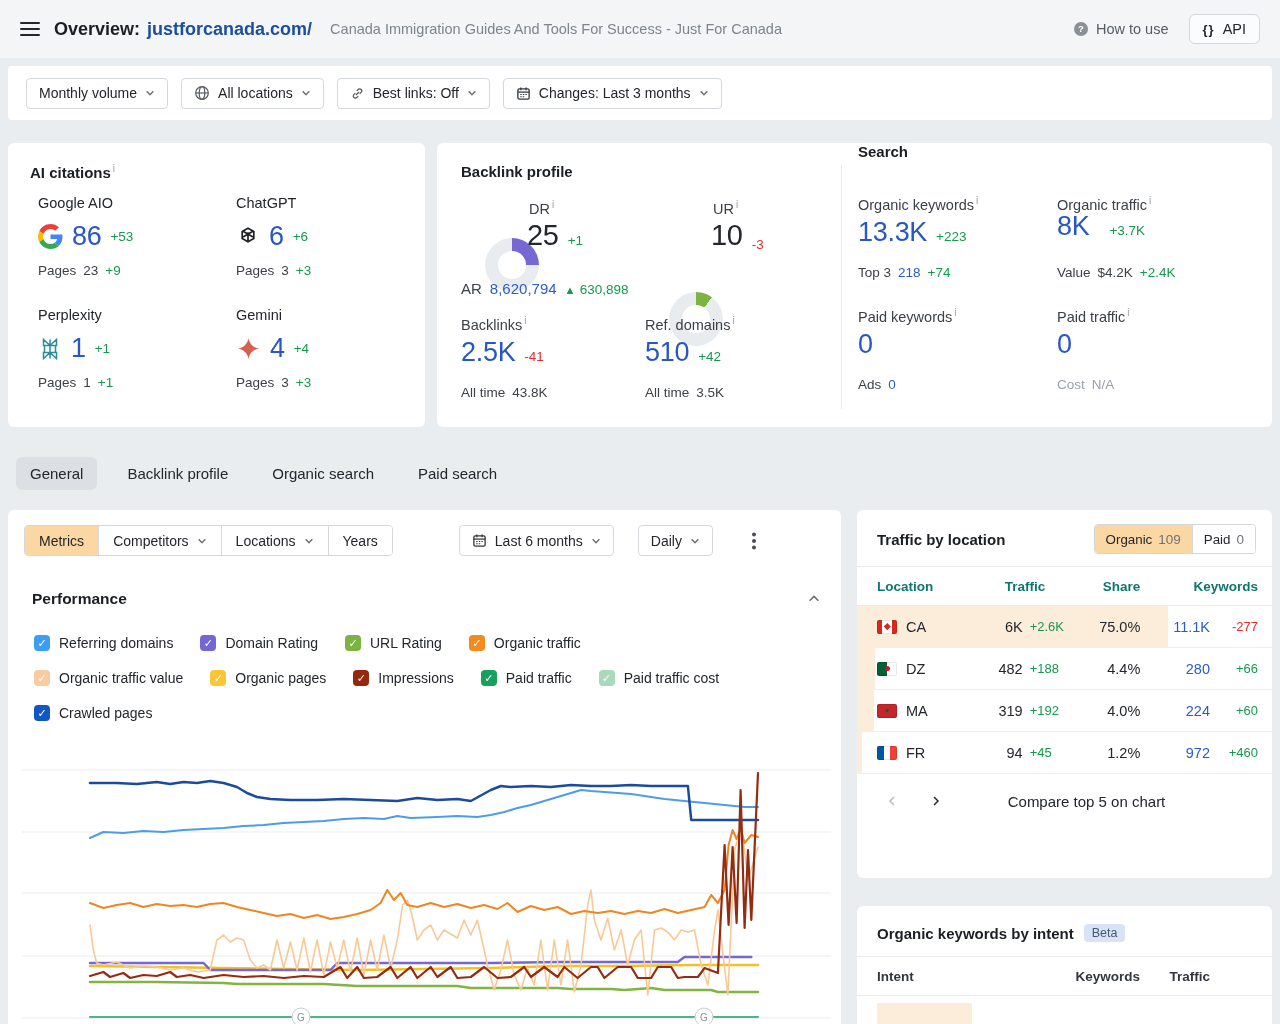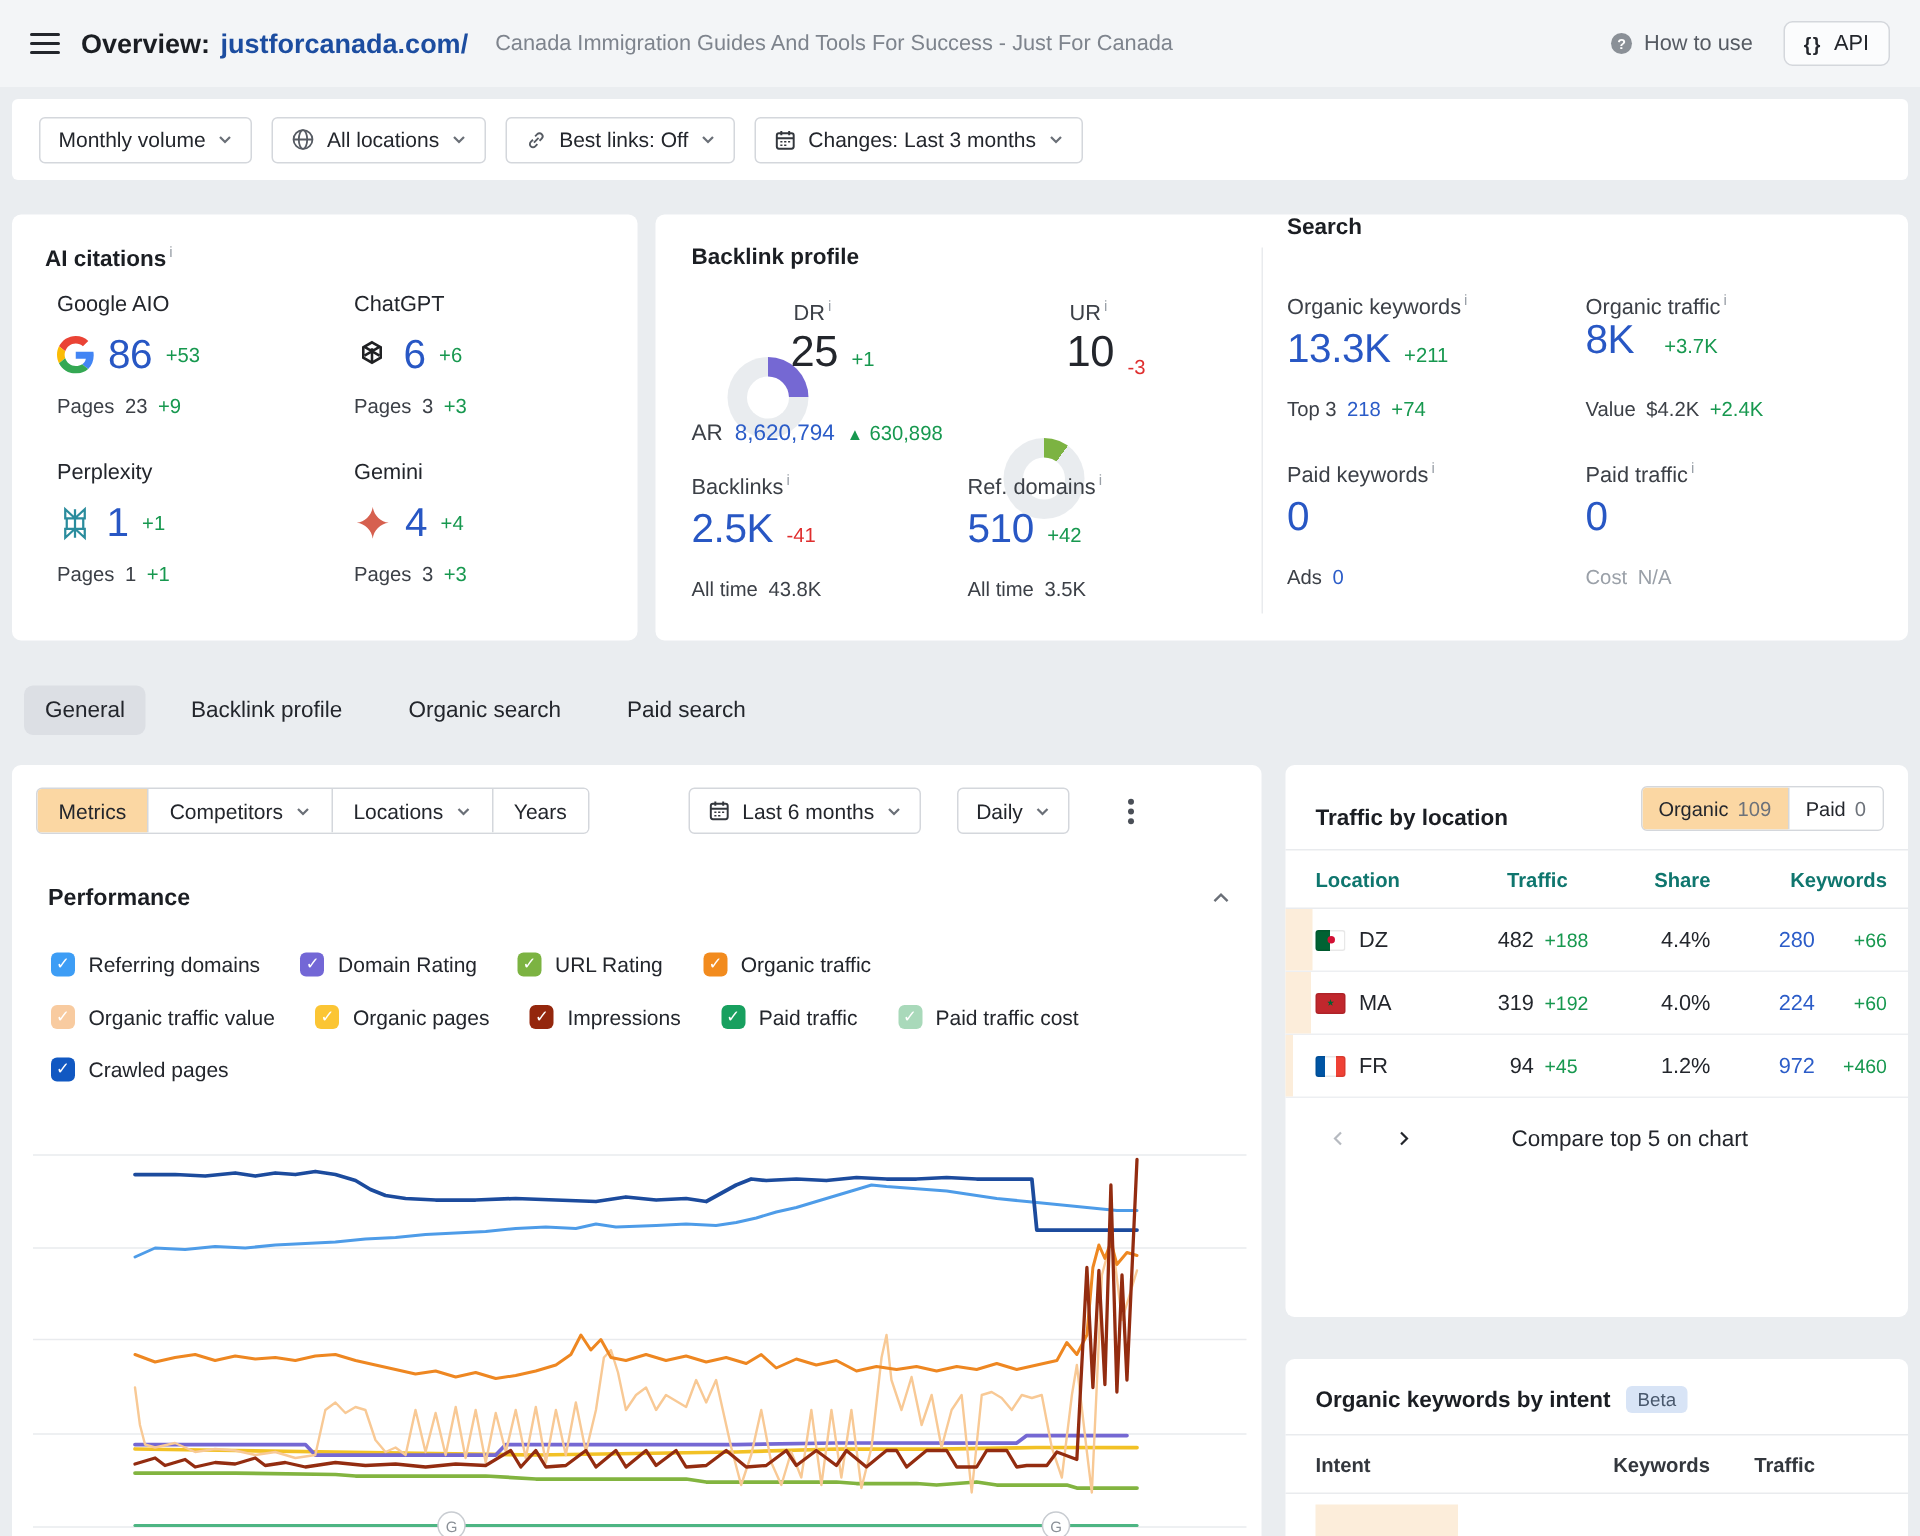--- a/index.html
+++ b/index.html
@@ -71,21 +71,21 @@
 .perf-title{font-size:15.5px;font-weight:700;color:#1b1e23}
 .collapse{background:none;border:none}
 .mrow{position:absolute;left:26px;display:flex;gap:27px;white-space:nowrap}
 .mrow.r0{top:125px}.mrow.r1{top:160px}.mrow.r2{top:195px}
 .mi{display:inline-flex;align-items:center;gap:9px;font-size:14px;color:#23262c}
 .cb{width:16px;height:16px;border-radius:4px;display:inline-flex;align-items:center;justify-content:center;flex:0 0 auto}
 .cb::after{content:"\2713";color:#fff;font-size:11px;font-weight:700;line-height:1}
 .chart-wrap{position:absolute;left:0;top:225px;width:833px;height:305px}
 
 .loc-card{left:857px;top:510px;width:415px;height:368px}
-.loc-head{display:flex;align-items:flex-end;justify-content:space-between;padding:14px 16px 0 20px}
+.loc-head{display:flex;align-items:center;justify-content:space-between;padding:14px 16px 0 20px}
 .toggle{display:inline-flex;border:1px solid #d4d7dc;border-radius:4px;overflow:hidden;height:30px;font-size:14.5px}
 .toggle>button{display:inline-flex;align-items:center;gap:6px;padding:0 11px;border:none;background:#fff;color:#23262c}
 .toggle>button.active{background:#fbd7a3}
 .toggle .cnt{color:#6d727a;font-size:13.5px}
 .thead{display:flex;justify-content:space-between;align-items:center;padding:0 14px 0 20px;height:40px;margin-top:12px;border-top:1px solid #e9ebee;border-bottom:1px solid #e9ebee;font-size:13.5px;font-weight:700;color:#0f766e}
 .trow{position:relative;display:flex;justify-content:space-between;align-items:center;height:42px;padding:0 14px 0 20px;border-bottom:1px solid #edeff2;font-size:14.5px}
 .share-bar{position:absolute;left:0;top:0;bottom:0;background:#fcedda;z-index:0}
 .cell{position:relative;z-index:1}
 .c-loc{display:flex;align-items:center;gap:9px;width:76px}
 .c-traffic{display:flex;width:116px}
@@ -313,21 +313,21 @@
     <div class="abs sub-line" style="left:208px;top:242px">
       <span>All time</span>
         <span>3.5K</span>
     </div>
 
     <div class="abs sec-title" style="left:421px;top:0px;position:absolute;margin-top:0">Search</div>
 
     <div class="abs" style="left:421px;top:52px"><span class="metric-label">Organic keywords</span><sup class="info">i</sup></div>
     <div class="abs" style="left:421px;top:74px;display:flex;align-items:baseline;gap:9px">
       <a class="big" style="text-decoration:none">13.3K</a>
-      <span class="delta">+211</span>
+      <span class="delta">+223</span>
     </div>
     <div class="abs sub-line" style="left:421px;top:122px">
       <span>Top 3</span>
       <a class="blue" style="text-decoration:none">218</a>
       <span class="delta">+74</span>
     </div>
 
     <div class="abs" style="left:620px;top:52px"><span class="metric-label">Organic traffic</span><sup class="info">i</sup></div>
     <div class="abs" style="left:620px;top:68px;display:flex;align-items:baseline;gap:20px">
       <a class="big" style="text-decoration:none">8K</a>
@@ -521,20 +521,36 @@
 
     <div class="thead">
       <span style="width:76px">Location</span>
       <span class="h-traffic">Traffic</span>
       <span class="h-share">Share</span>
       <span class="h-kw">Keywords</span>
     </div>
 
     <div>
 
+        <div class="trow">
+          <span class="share-bar" style="width: 75%;"></span>
+          <span class="cell c-loc">
+            <span class="flag ca"></span>
+            <span class="code">CA</span>
+          </span>
+          <span class="cell c-traffic">
+            <span class="val">6K</span>
+            <span class="delta">+2.6K</span>
+          </span>
+          <span class="cell c-share">75.0%</span>
+          <span class="cell c-kw">
+            <a class="val" style="text-decoration:none">11.1K</a>
+            <span class="delta neg">-277</span>
+          </span>
+        </div>
 
 
         <div class="trow">
           <span class="share-bar" style="width: 4.4%;"></span>
           <span class="cell c-loc">
             <span class="flag dz"></span>
             <span class="code">DZ</span>
           </span>
           <span class="cell c-traffic">
             <span class="val">482</span>

